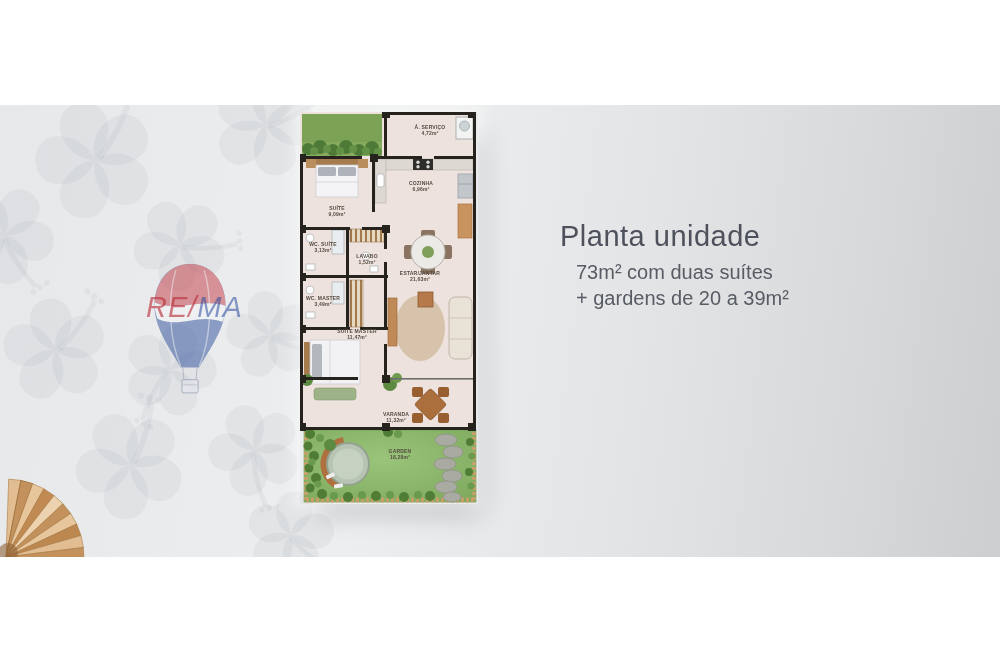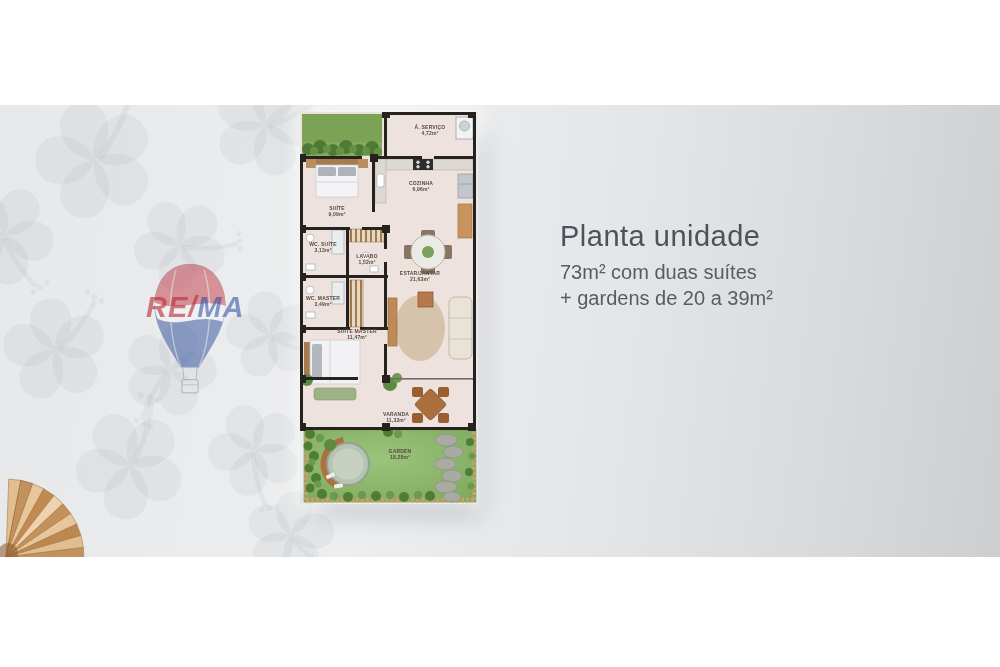--- a/index.html
+++ b/index.html
@@ -12,29 +12,29 @@
   
   #plan{position:absolute;left:300px;top:7px;width:178px;height:392px;
         box-shadow:0 0 14px 6px rgba(255,255,255,.55),10px 16px 24px -8px rgba(80,85,95,.38);}
   #plan-floor{position:absolute;left:0;top:0;width:176px;height:318px;background:#ede2de;}
   #plan svg{position:absolute;left:0;top:0;}
   .rl{position:absolute;text-align:center;font-size:5px;line-height:1.25;font-weight:bold;
       color:#564a40;letter-spacing:.2px;z-index:6;pointer-events:none;}
   .rl span{display:block;}
   
   #balloon{position:absolute;left:149px;top:155px;width:82px;height:142px;opacity:.5;z-index:8;}
-  #wm-text{position:absolute;left:146px;top:186px;z-index:9;font-size:29px;font-weight:bold;
+  #wm-text{position:absolute;left:146px;top:186px;z-index:9;font-size:29px;font-weight:normal;
            font-style:italic;letter-spacing:1px;white-space:nowrap;}
   #wm-text .re{color:rgba(186,44,55,.62);}
   #wm-text .ma{color:rgba(40,75,158,.55);}
   
   #panel{position:absolute;left:560px;top:115px;width:330px;}
   #panel .title{font-size:29px;font-weight:300;letter-spacing:.5px;line-height:1.12;color:#4c515c;}
   #panel .subtitle{margin-top:16px;font-size:27px;font-weight:bold;line-height:1.16;color:#343941;}
-  #panel .desc{margin-top:7px;font-size:20px;line-height:1.3;color:#575c64;}
+  #panel .desc{margin-top:7px;font-size:20px;line-height:1.3;color:#575c64;margin-left:16px;}
 </style>
 </head>
 <body>
 
 <div id="stage">
 
   <div id="band">
 
     <svg class="abs" style="left:0;top:0" width="1000" height="452" viewBox="0 0 1000 452">
       <defs>

